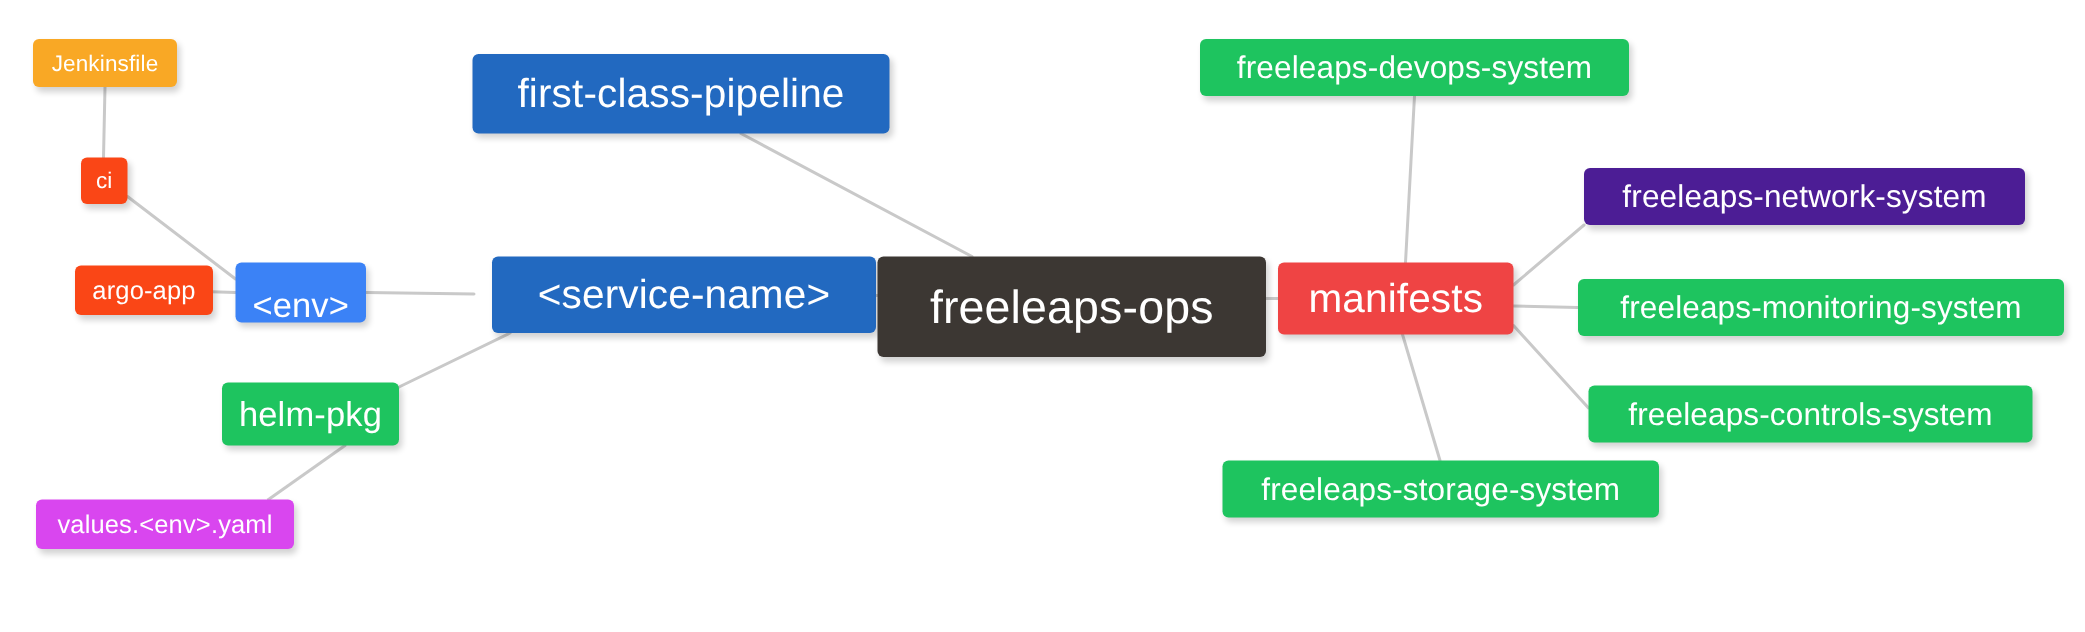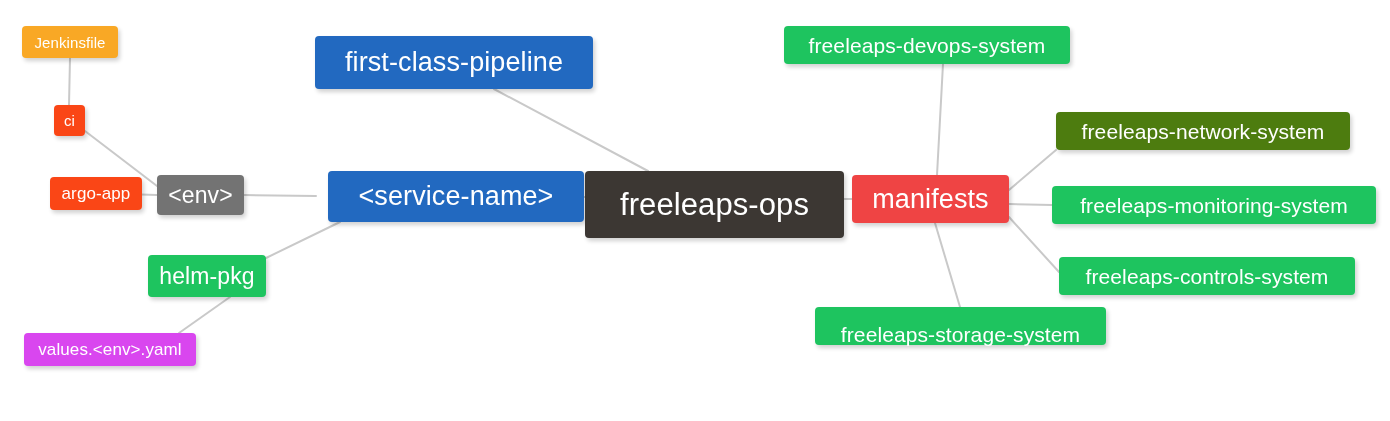--- a/index.html
+++ b/index.html
@@ -77,50 +77,50 @@
   <div id="node-layer">
       <div class="node tier-tiny" style="left: 22px; top: 26px; width: 96px; height: 32px; background: rgb(249, 168, 37);">
         <span class="node-label">Jenkinsfile</span>
       </div>
       <div class="node tier-tiny" style="left: 54px; top: 105px; width: 31px; height: 31px; background: rgb(250, 70, 22);">
         <span class="node-label">ci</span>
       </div>
       <div class="node tier-small" style="left: 33px; top: 177px; width: 92px; height: 33px; background: rgb(250, 70, 22);">
         <span class="node-label">argo-app</span>
       </div>
-      <div class="node tier-mid" style="left: 157px; top: 175px; width: 87px; height: 40px; background: #737373;">
+      <div class="node tier-mid" style="left: 157px; top: 175px; width: 87px; height: 40px; background: #3b82f6; align-items: flex-end;">
         <span class="node-label">&lt;env&gt;</span>
       </div>
       <div class="node tier-mid" style="left: 148px; top: 255px; width: 118px; height: 42px; background: rgb(30, 196, 95);">
         <span class="node-label">helm-pkg</span>
       </div>
       <div class="node tier-small" style="left: 7px; top: 333px; width: 172px; height: 33px; background: #d946ef;">
         <span class="node-label">values.&lt;env&gt;.yaml</span>
       </div>
       <div class="node tier-major" style="left: 315px; top: 36px; width: 278px; height: 53px; background: rgb(34, 105, 192);">
         <span class="node-label">first-class-pipeline</span>
       </div>
       <div class="node tier-major" style="left: 328px; top: 171px; width: 256px; height: 51px; background: rgb(34, 105, 192);">
         <span class="node-label">&lt;service-name&gt;</span>
       </div>
       <div class="node tier-root" style="left: 585px; top: 171px; width: 259px; height: 67px; background: rgb(60, 55, 51);">
         <span class="node-label">freeleaps-ops</span>
       </div>
       <div class="node tier-major" style="left: 852px; top: 175px; width: 157px; height: 48px; background: #ef4444;">
         <span class="node-label">manifests</span>
       </div>
-      <div class="node tier-leaf" style="left: 784px; top: 26px; width: 286px; height: 38px; background: rgb(30, 196, 95);">
+      <div class="node tier-leaf" style="left: 800px; top: 26px; width: 286px; height: 38px; background: rgb(30, 196, 95);">
         <span class="node-label">freeleaps-devops-system</span>
       </div>
-      <div class="node tier-leaf" style="left: 1056px; top: 112px; width: 294px; height: 38px; background: #4d7c0f;">
+      <div class="node tier-leaf" style="left: 1056px; top: 112px; width: 294px; height: 38px; background: #4c1d95;">
         <span class="node-label">freeleaps-network-system</span>
       </div>
       <div class="node tier-leaf" style="left: 1052px; top: 186px; width: 324px; height: 38px; background: rgb(30, 196, 95);">
         <span class="node-label">freeleaps-monitoring-system</span>
       </div>
       <div class="node tier-leaf" style="left: 1059px; top: 257px; width: 296px; height: 38px; background: rgb(30, 196, 95);">
         <span class="node-label">freeleaps-controls-system</span>
       </div>
-      <div class="node tier-leaf" style="left: 815px; top: 307px; width: 291px; height: 38px; background: rgb(30, 196, 95); align-items: flex-end;">
+      <div class="node tier-leaf" style="left: 815px; top: 307px; width: 291px; height: 38px; background: rgb(30, 196, 95);">
         <span class="node-label">freeleaps-storage-system</span>
       </div>
     </div>
 </div>
 
 </body></html>

